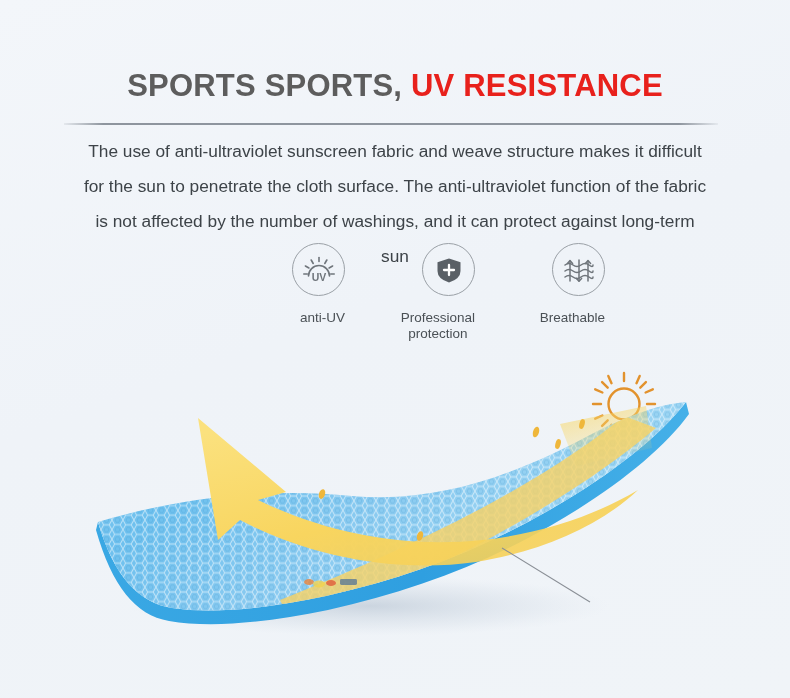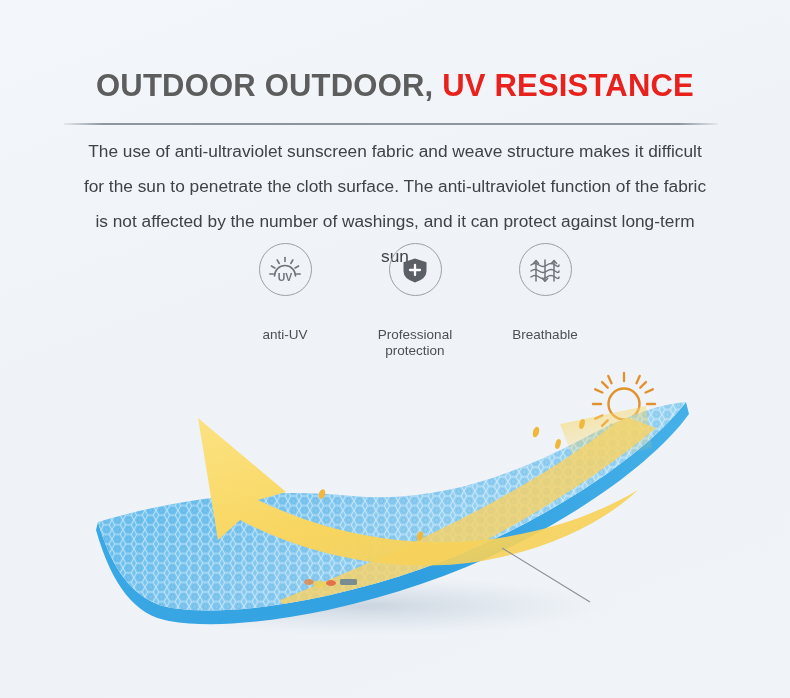--- a/index.html
+++ b/index.html
@@ -41,29 +41,29 @@
     color:#3d4348;
     font-size:17.3px;
     line-height:35px;
   }
 
   
   .features{
     position:absolute;left:225px;top:243px;width:380px;
     display:flex;justify-content:space-between;align-items:flex-start;
   }
-  .feature{width:120px;display:flex;flex-direction:column;align-items:center;}
+  .feature{width:120px;display:flex;flex-direction:column;align-items:flex-end;}
   .fcircle{
     width:51px;height:51px;border-radius:50%;
     border:1.4px solid #9aa0a6;
     display:flex;align-items:center;justify-content:center;
     background:transparent;
   }
   .flabel{
-    margin-top:31px;
+    margin-top:14px;
     font-size:13.5px;
     color:#4a5055;
     text-align:center;
     line-height:16px;
   }
 
   
   .sun{position:absolute;left:585px;top:368px;width:78px;height:72px;}
 
   
@@ -74,21 +74,21 @@
     position:absolute;left:505px;top:612px;
     font-size:17px;color:#4a5055;white-space:nowrap;
   }
 </style>
 </head>
 <body>
 
 <div class="page">
 
   <div class="title">
-    <span class="grey">OUTDOOR OUTDOOR, </span><span class="red">UV RESISTANCE</span>
+    <span class="grey">SPORTS SPORTS, </span><span class="red">UV RESISTANCE</span>
   </div>
 
   <div class="divider"></div>
 
   <div class="paragraph">The use of anti-ultraviolet sunscreen fabric and weave structure makes it difficult for the sun to penetrate the cloth surface. The anti-ultraviolet function of the fabric is not affected by the number of washings, and it can protect against long-term sun</div>
 
   <div class="features">
 
     <div class="feature">
       <div class="fcircle">

